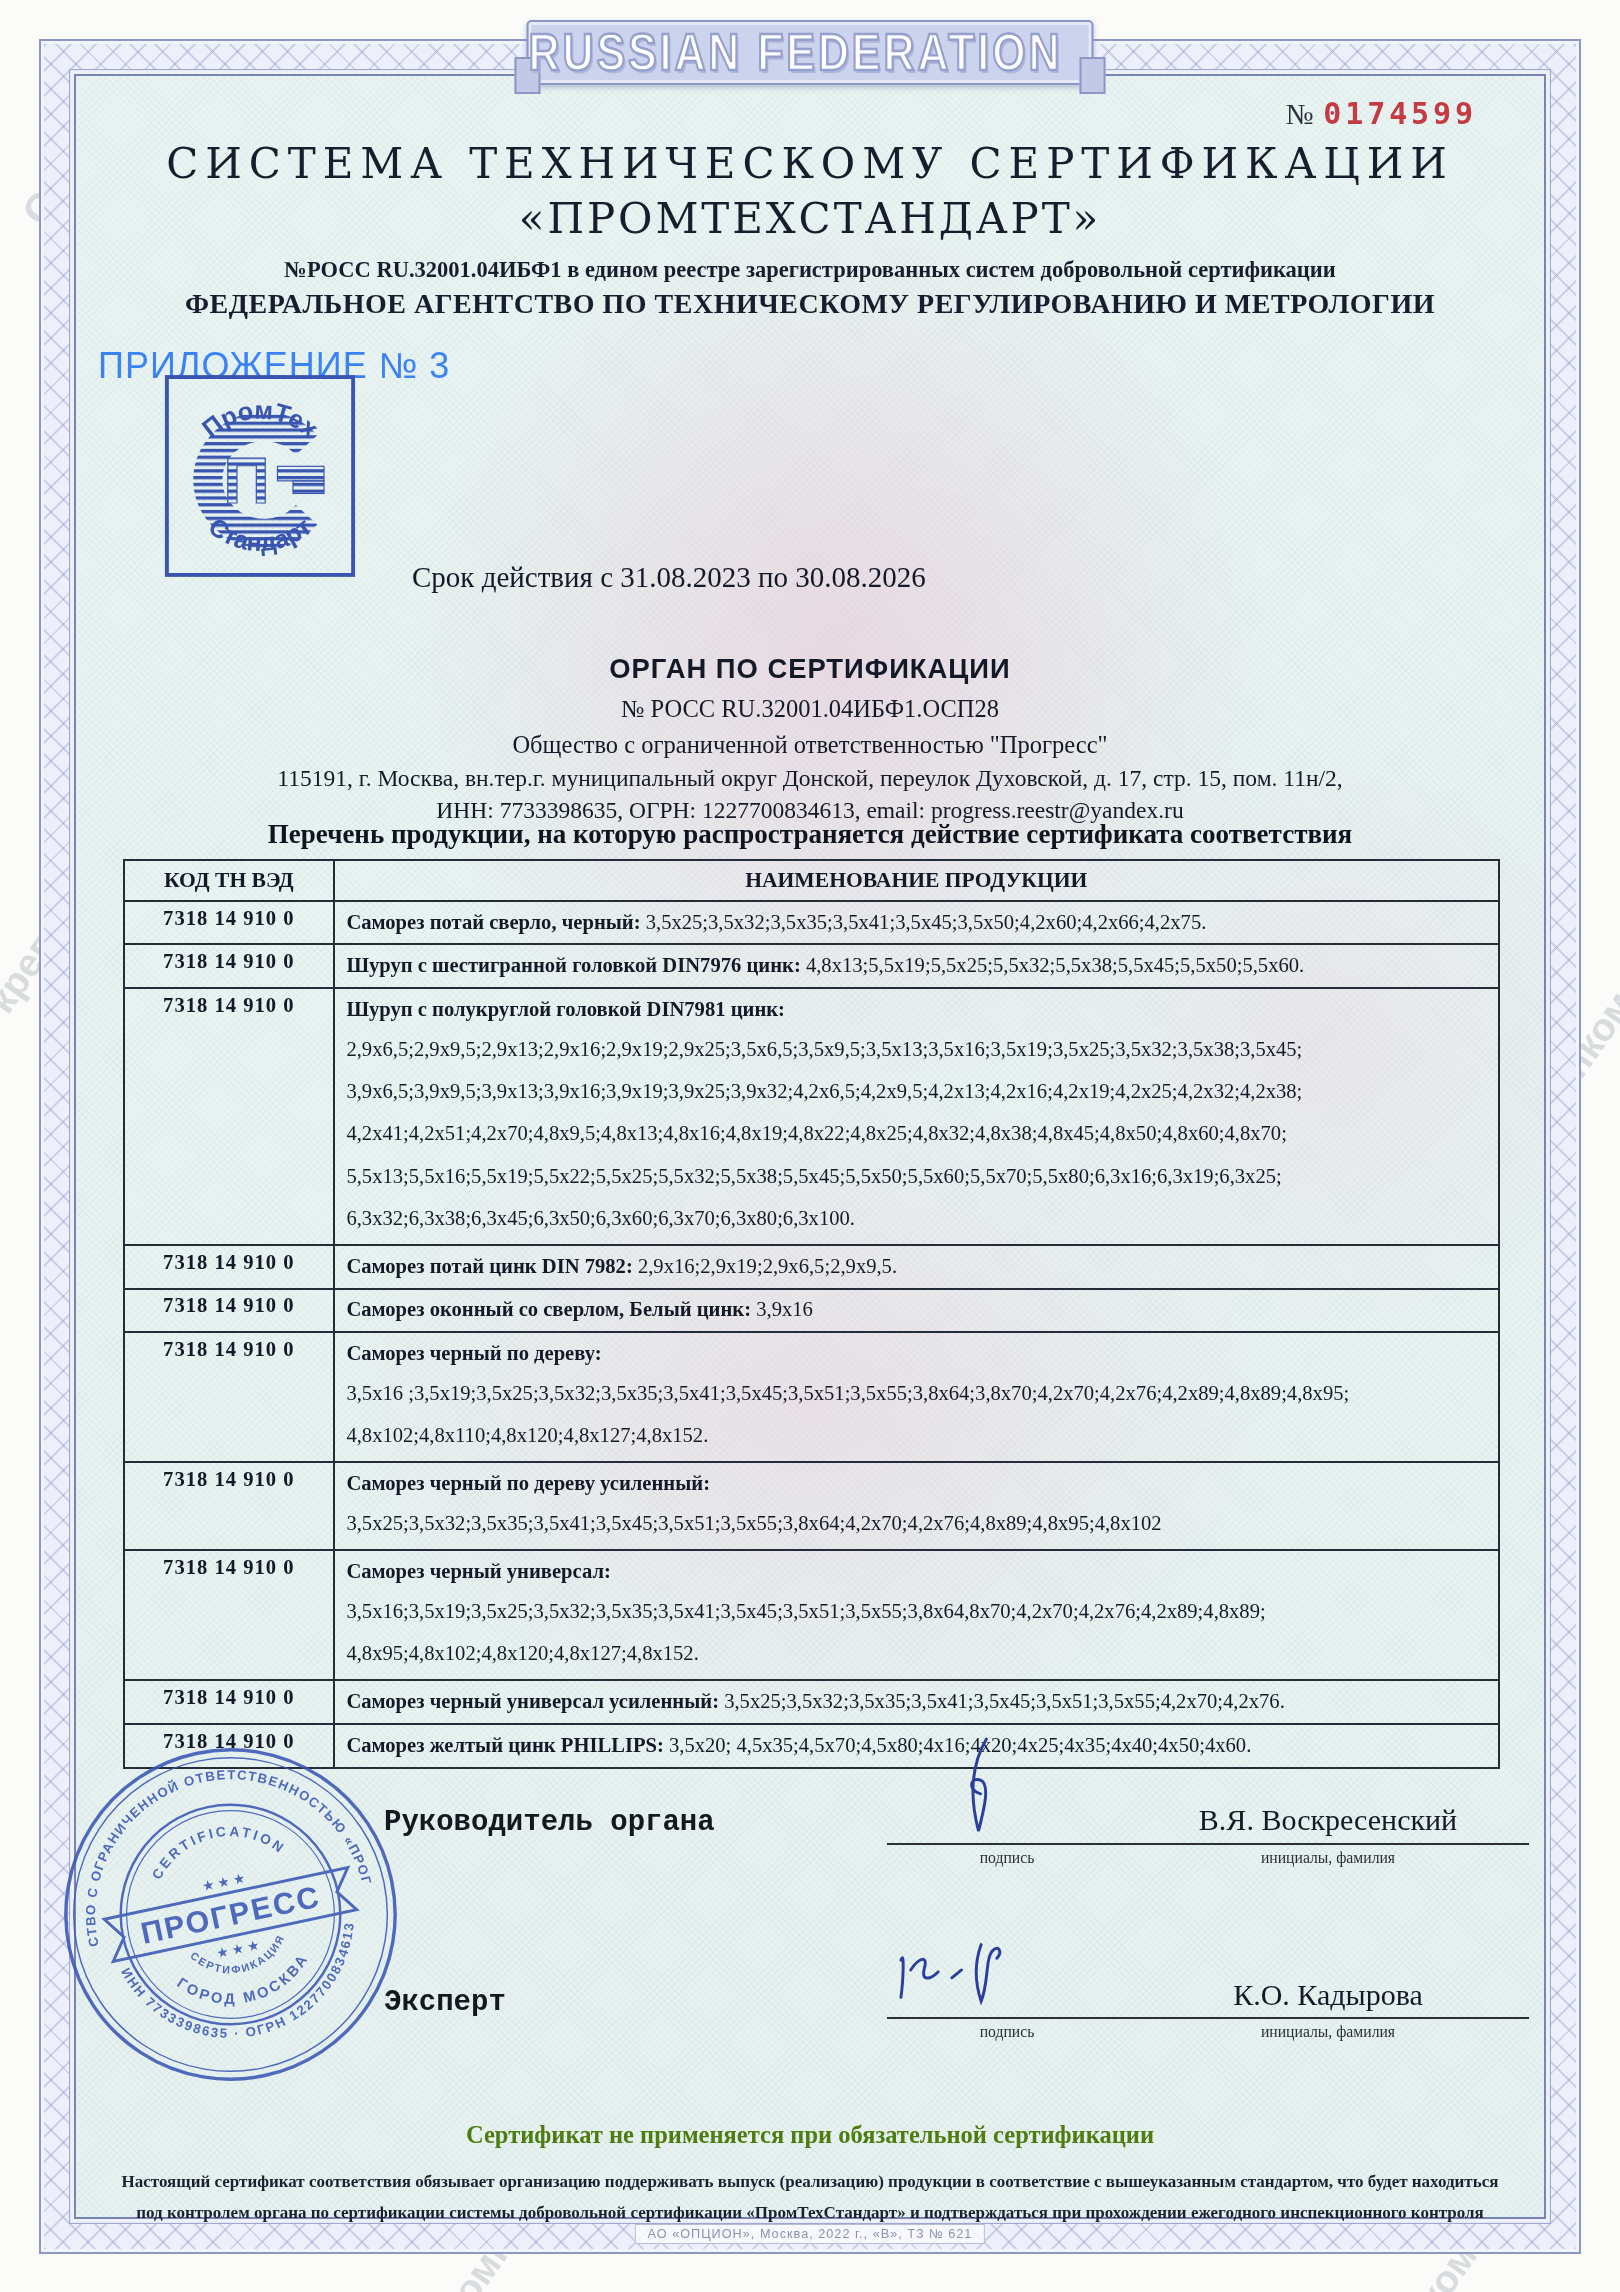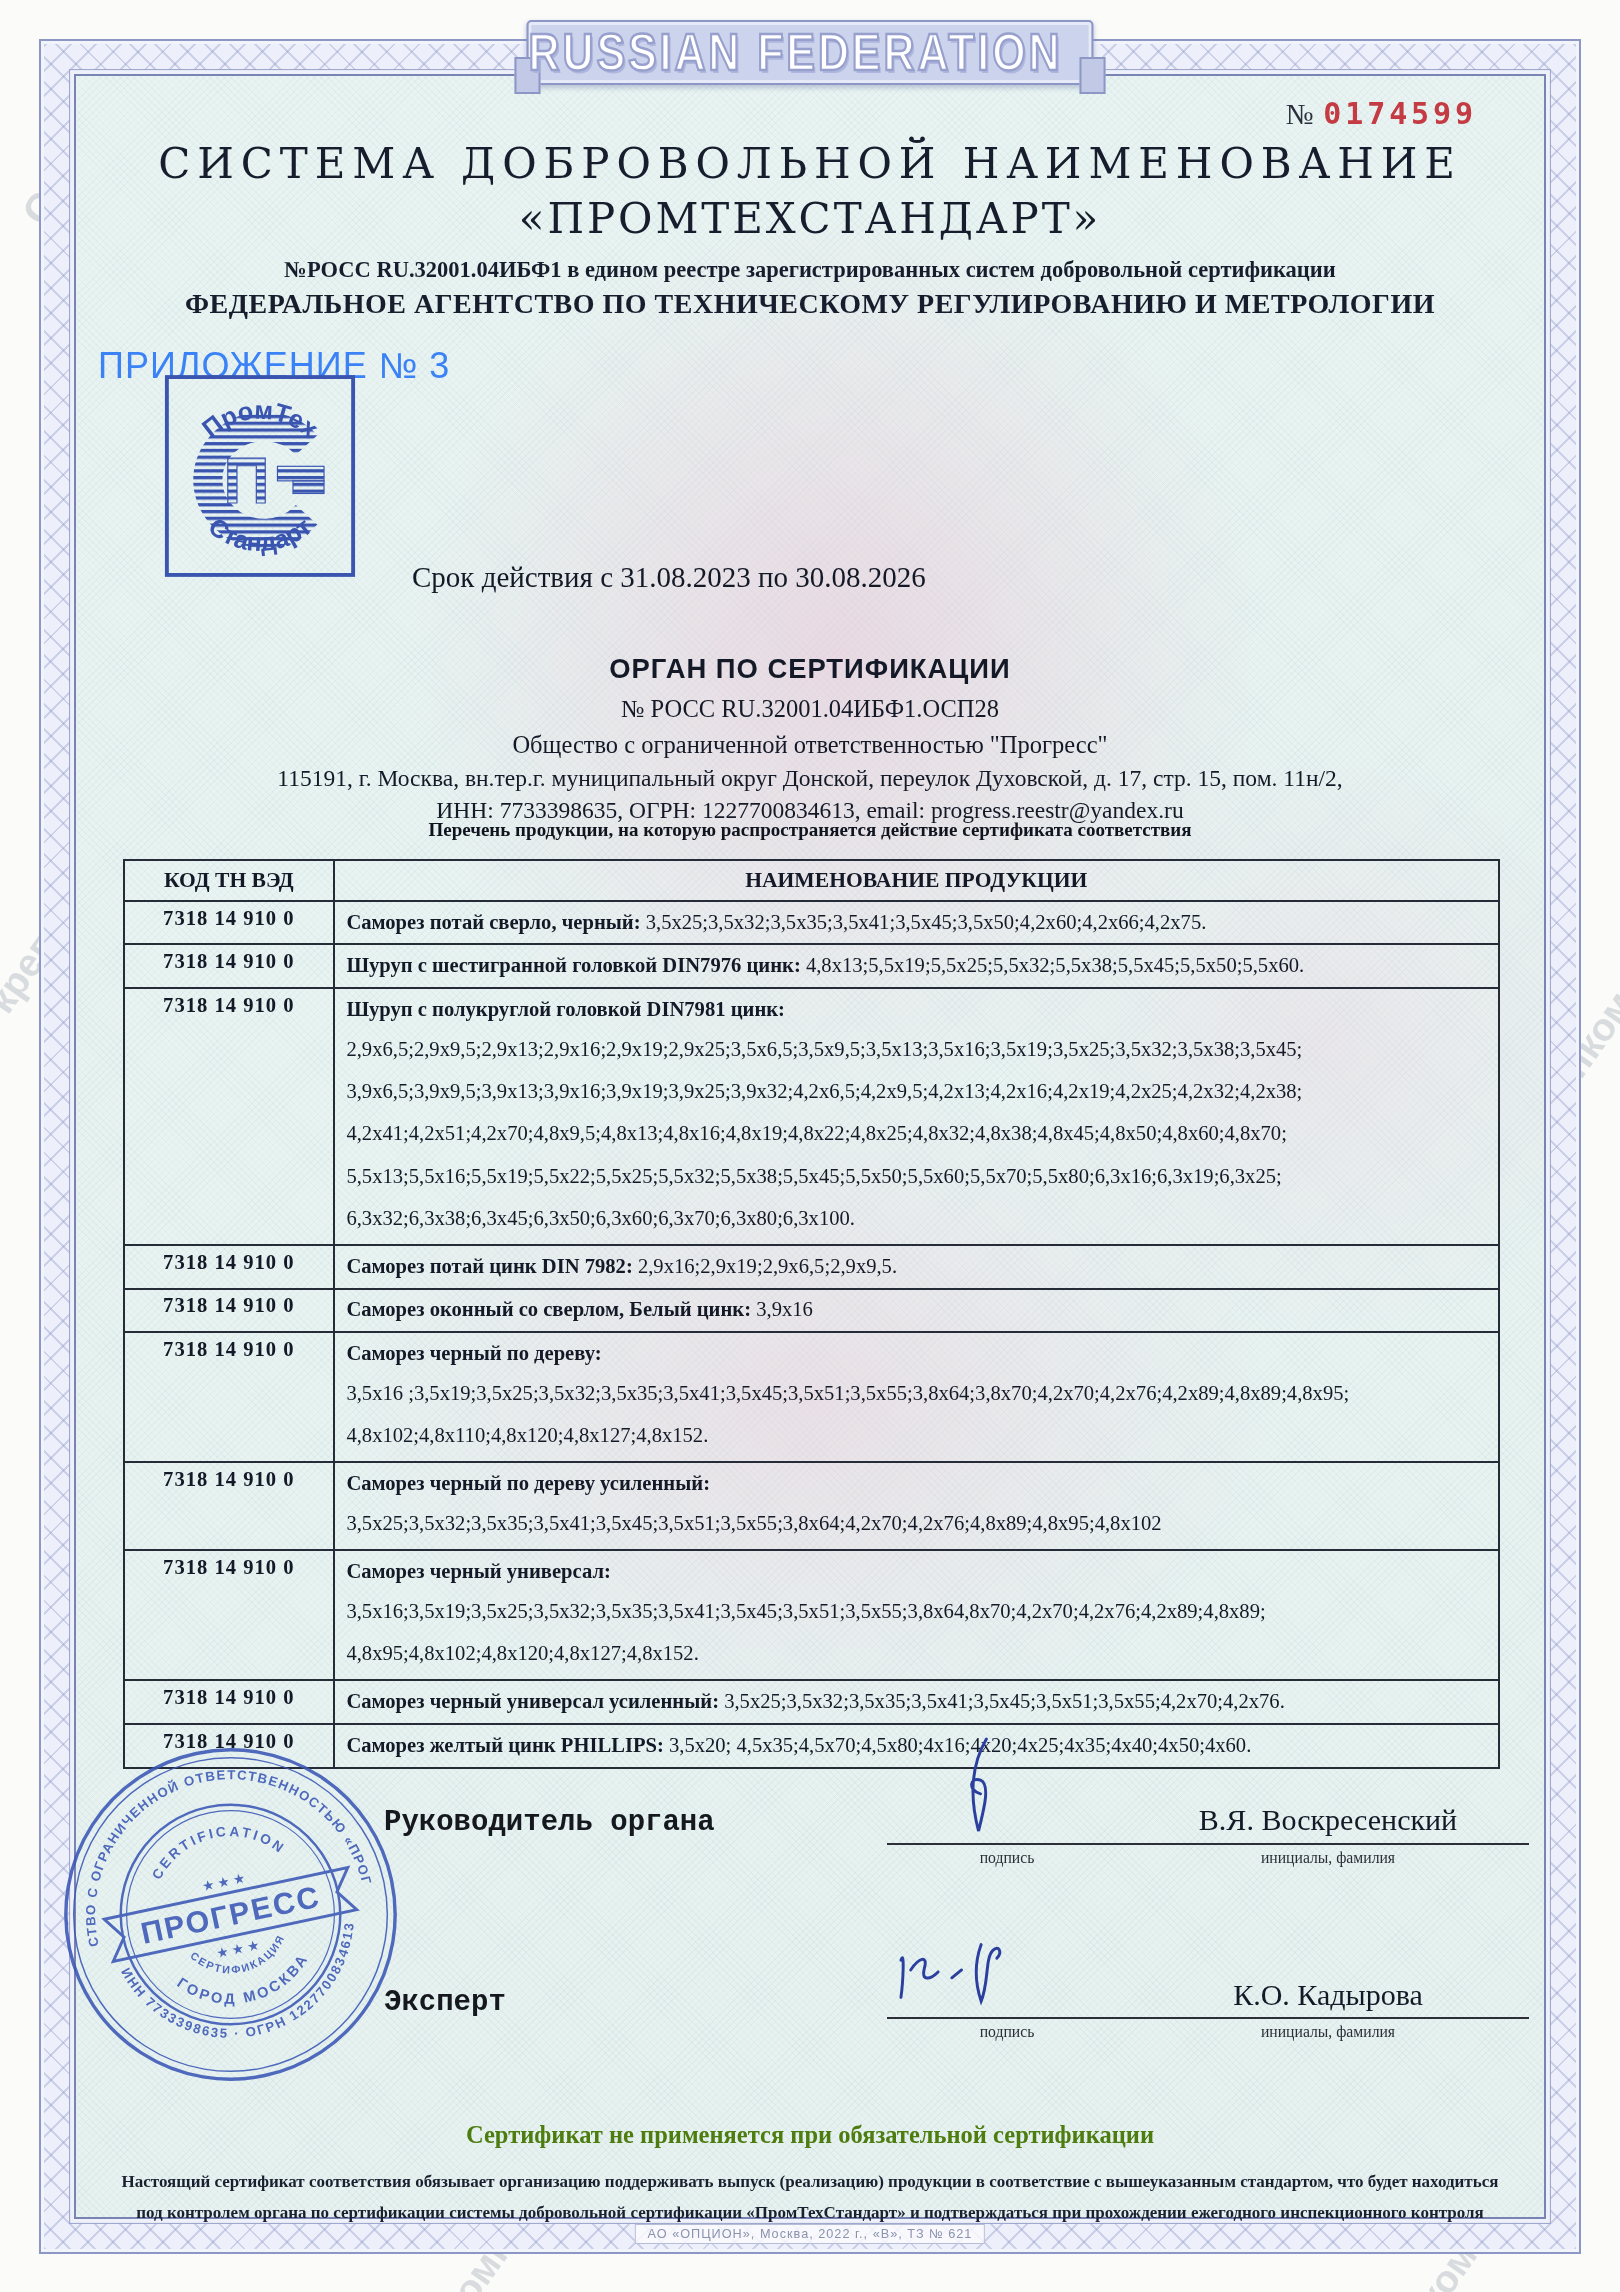--- a/index.html
+++ b/index.html
@@ -82,21 +82,21 @@
 
   
   .organ-block{position:absolute;top:653px;left:0;right:0;text-align:center;color:#141927;}
   .organ-title{font-family:"Liberation Sans",sans-serif;font-weight:bold;font-size:27.4px;letter-spacing:1px;}
   .organ-number{font-size:24.5px;margin-top:9.8px;}
   .organ-company{font-size:24.5px;margin-top:7.8px;}
   .organ-address{font-size:23.5px;margin-top:6.9px;}
   .organ-requisites{font-size:23.5px;margin-top:4.9px;}
 
   .list-heading{position:absolute;top:819px;left:0;right:0;text-align:center;
-    font-size:19px;font-weight:bold;color:#10141f;}
+    font-size:27px;font-weight:bold;color:#10141f;}
 
   
   .product-table{
     position:absolute;top:859px;left:123px;width:1377px;
     border-collapse:collapse;background:rgba(255,255,255,.06);border-radius:17px;
   }
   .product-table th,.product-table td{
     border:2px solid #262b38;padding:4.9px 11.8px;vertical-align:top;
     font-family:"Liberation Serif",serif;color:#141927;
   }
@@ -148,21 +148,21 @@
 
   <div class="banner">
     <span class="banner-text">RUSSIAN FEDERATION</span>
   </div>
 
   <div class="cert-no">
     <span class="nosign">№</span><span class="digits">0174599</span>
   </div>
 
   <div class="title-block">
-    <div class="title-1">СИСТЕМА ДОБРОВОЛЬНОЙ НАИМЕНОВАНИЕ</div>
+    <div class="title-1">СИСТЕМА ТЕХНИЧЕСКОМУ СЕРТИФИКАЦИИ</div>
     <div class="title-2">«ПРОМТЕХСТАНДАРТ»</div>
     <div class="registry-line">№РОСС RU.32001.04ИБФ1 в едином реестре зарегистрированных систем добровольной сертификации</div>
     <div class="agency-line">ФЕДЕРАЛЬНОЕ АГЕНТСТВО ПО ТЕХНИЧЕСКОМУ РЕГУЛИРОВАНИЮ И МЕТРОЛОГИИ</div>
   </div>
 
   <div class="appendix-title">ПРИЛОЖЕНИЕ № 3</div>
 
   <svg class="logo" viewBox="0 0 200 212">
     <defs>
       <pattern id="hs" width="8" height="7" patternUnits="userSpaceOnUse">

